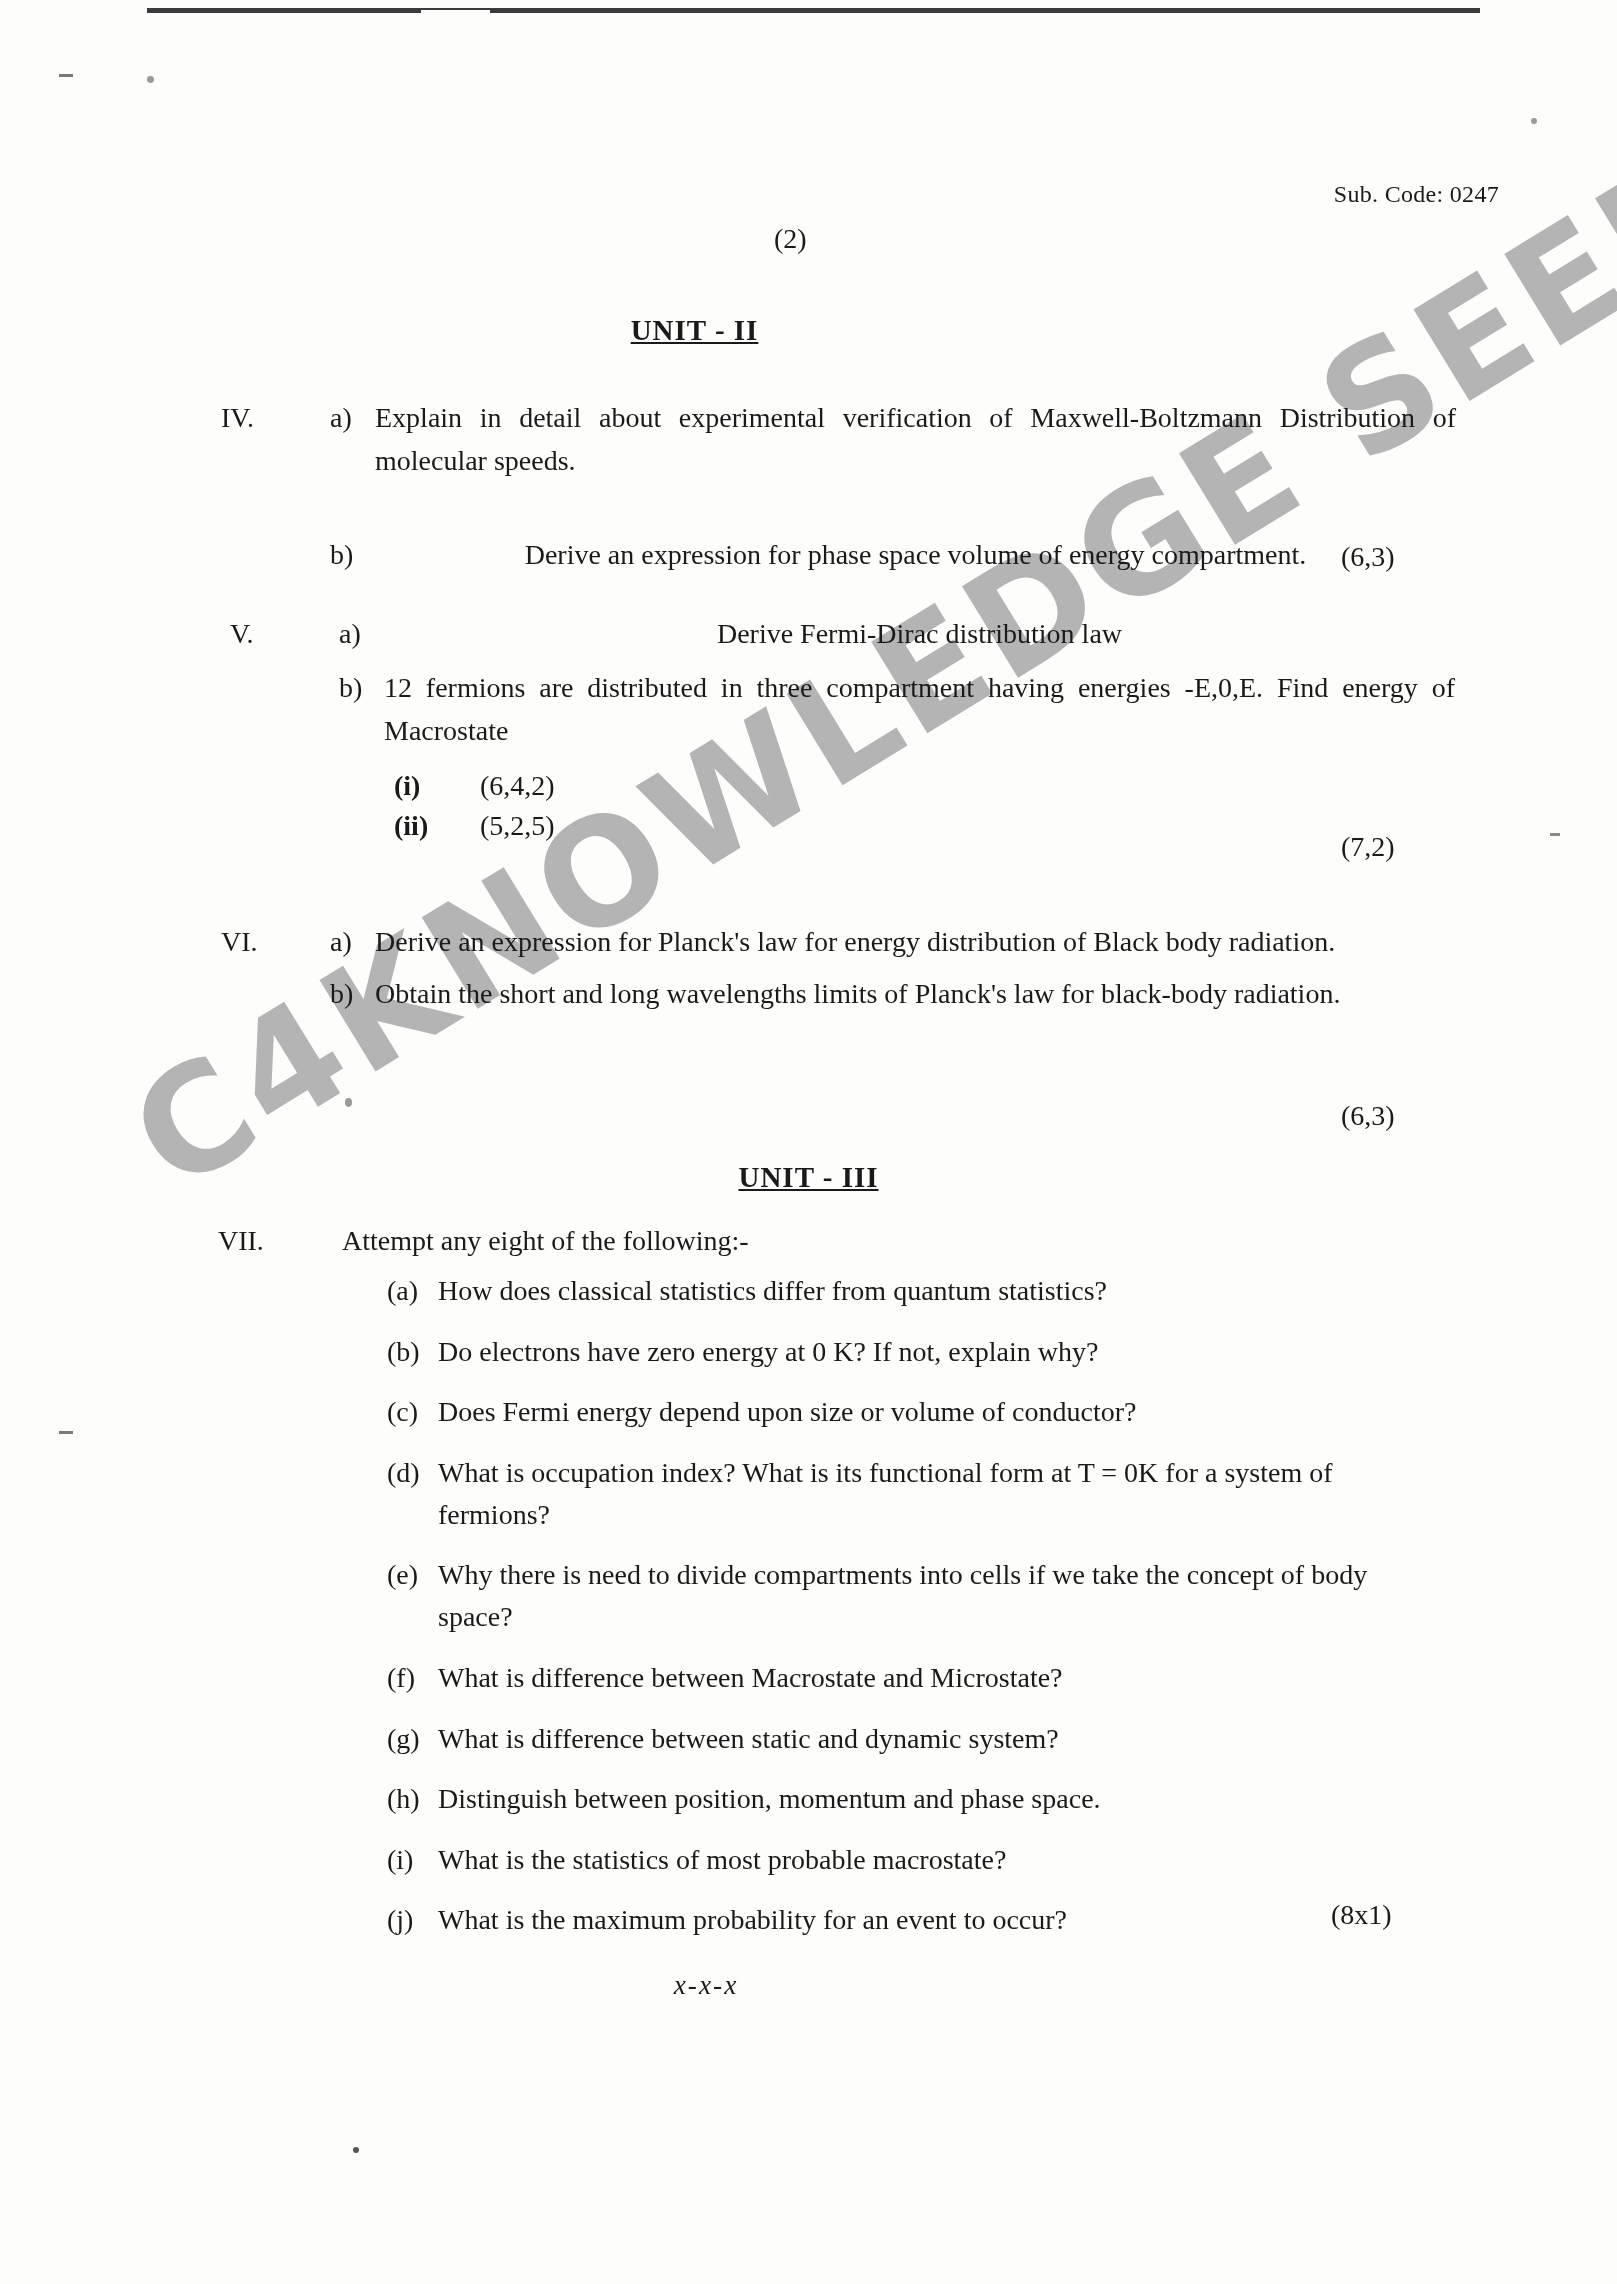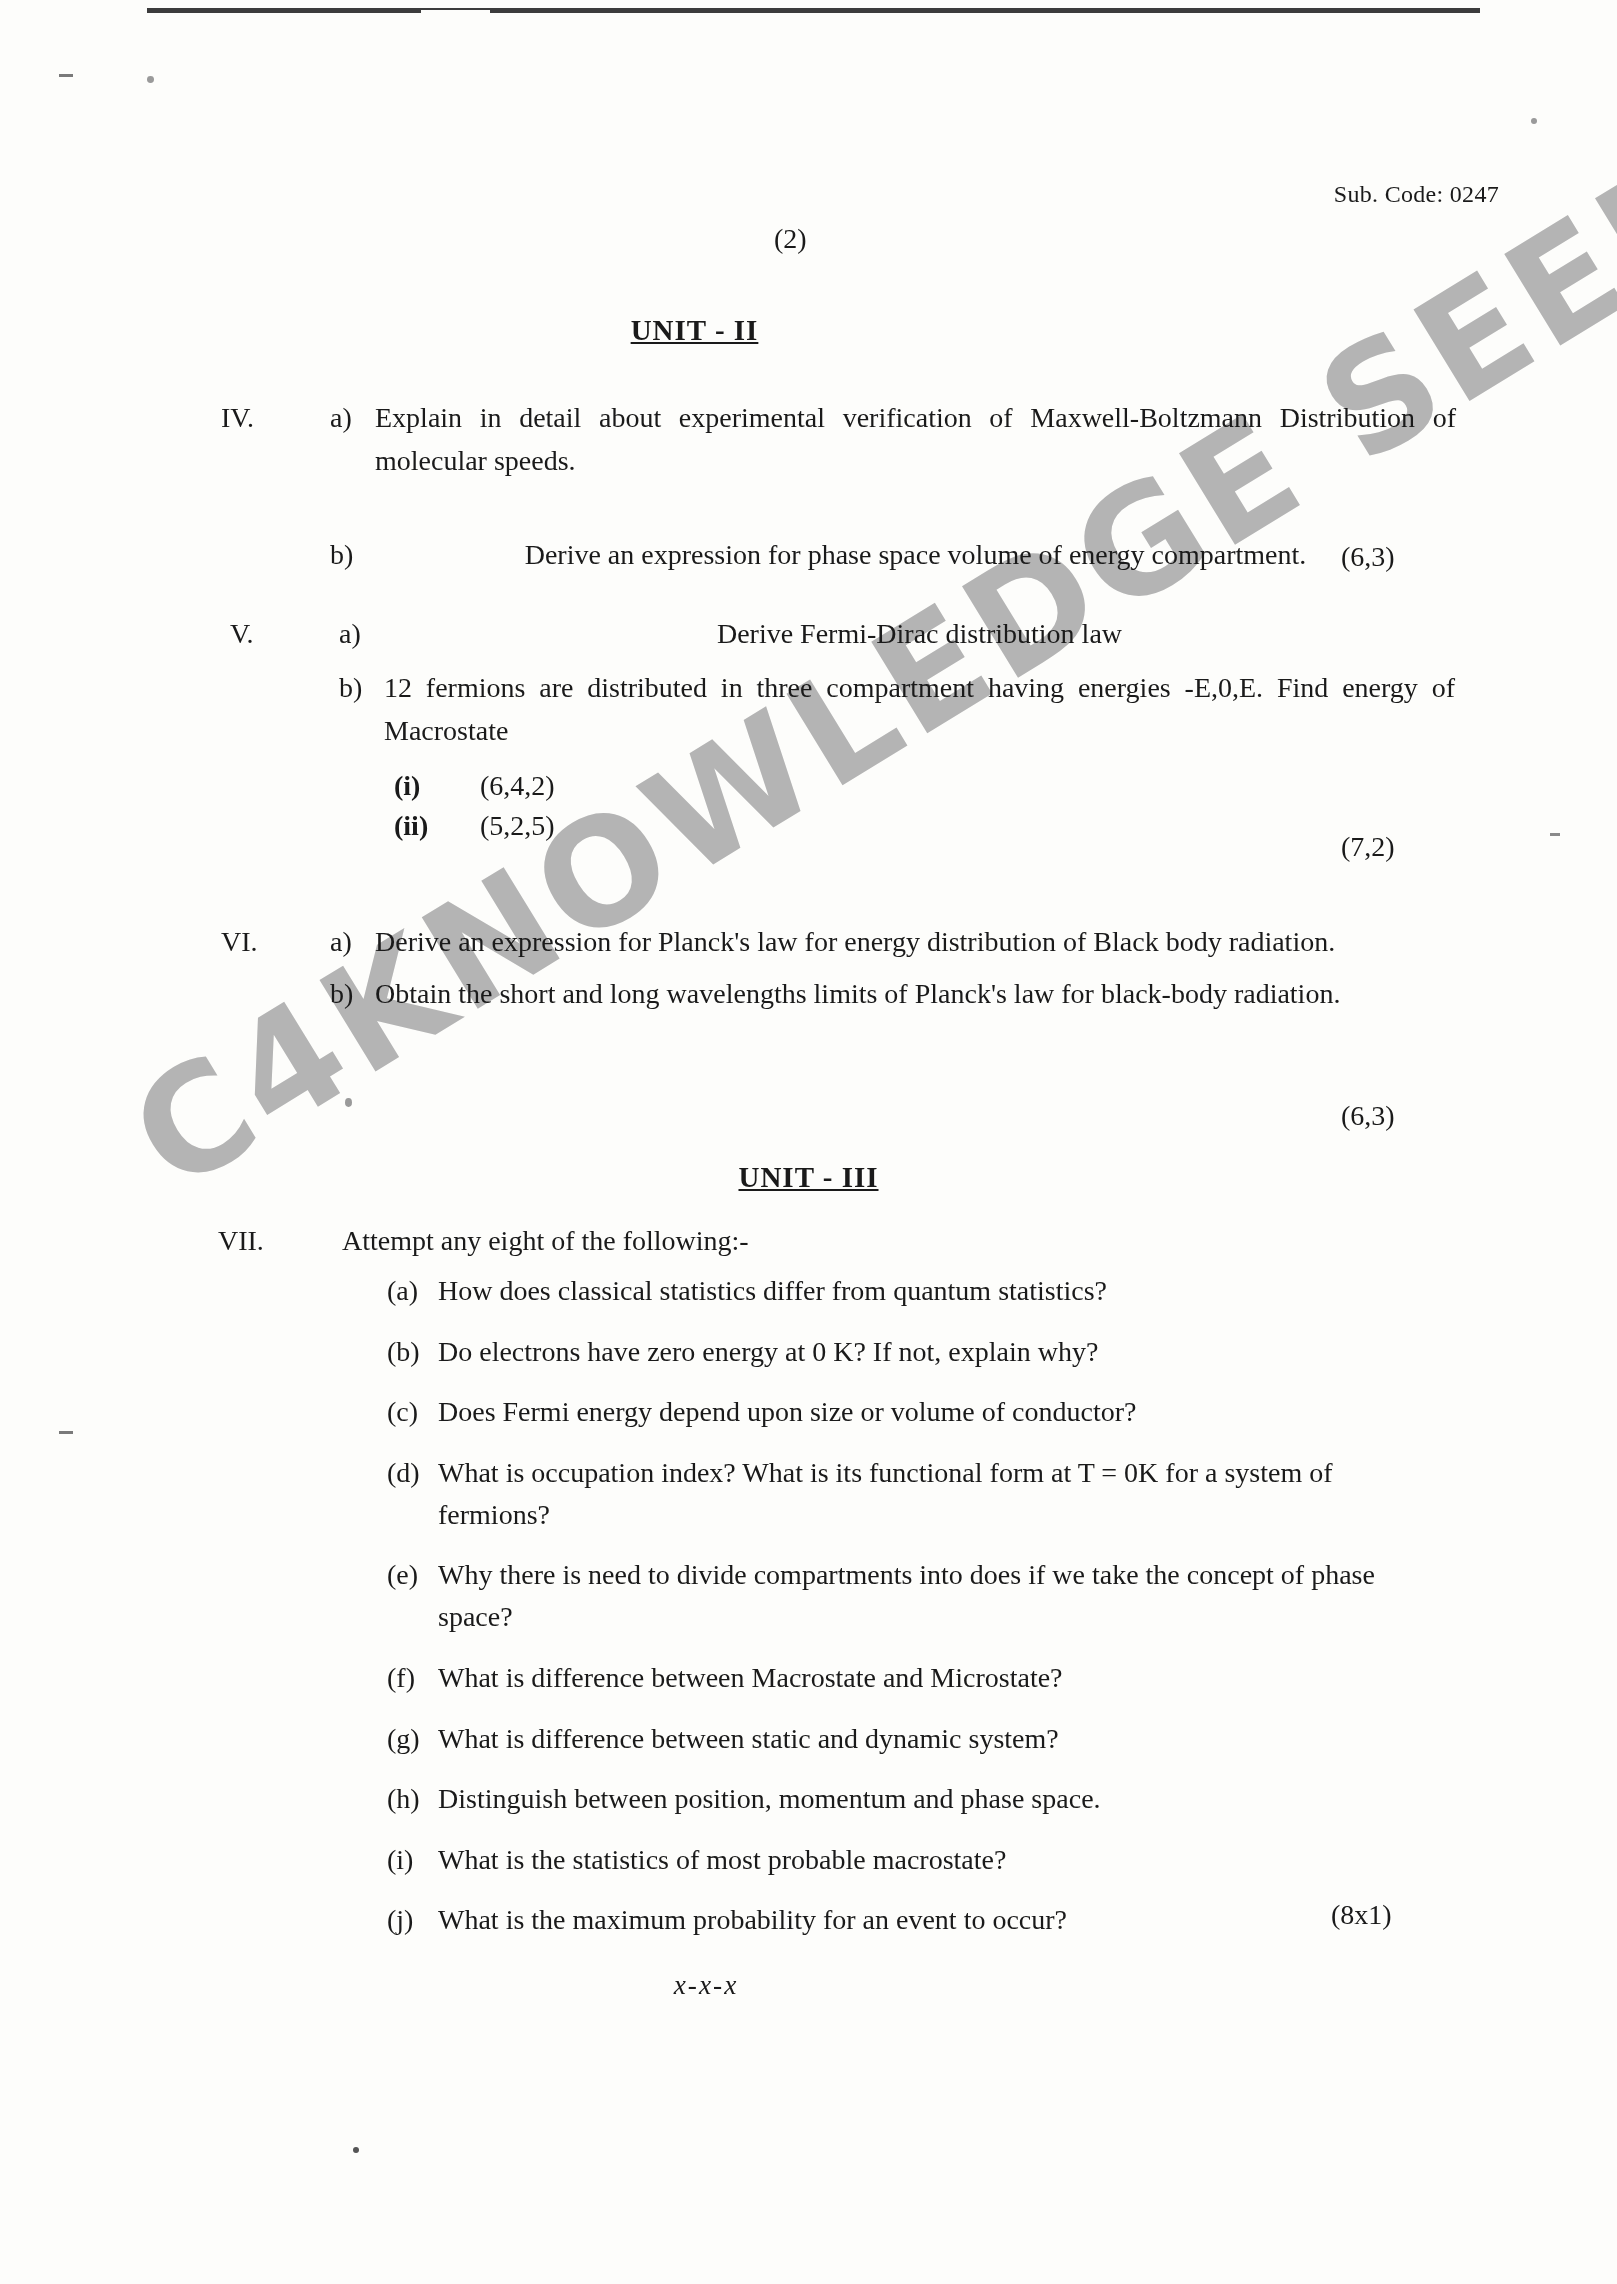--- a/index.html
+++ b/index.html
@@ -313,21 +313,21 @@
       <div class="sub-row">
         <div class="sub-label">(c)</div>
         <div class="sub-text">Does Fermi energy depend upon size or volume of conductor?</div>
       </div>
       <div class="sub-row">
         <div class="sub-label">(d)</div>
         <div class="sub-text">What is occupation index? What is its functional form at T = 0K for a system of fermions?</div>
       </div>
       <div class="sub-row">
         <div class="sub-label">(e)</div>
-        <div class="sub-text">Why there is need to divide compartments into does if we take the concept of phase space?</div>
+        <div class="sub-text">Why there is need to divide compartments into cells if we take the concept of body space?</div>
       </div>
       <div class="sub-row">
         <div class="sub-label">(f)</div>
         <div class="sub-text">What is difference between Macrostate and Microstate?</div>
       </div>
       <div class="sub-row">
         <div class="sub-label">(g)</div>
         <div class="sub-text">What is difference between static and dynamic system?</div>
       </div>
       <div class="sub-row">

